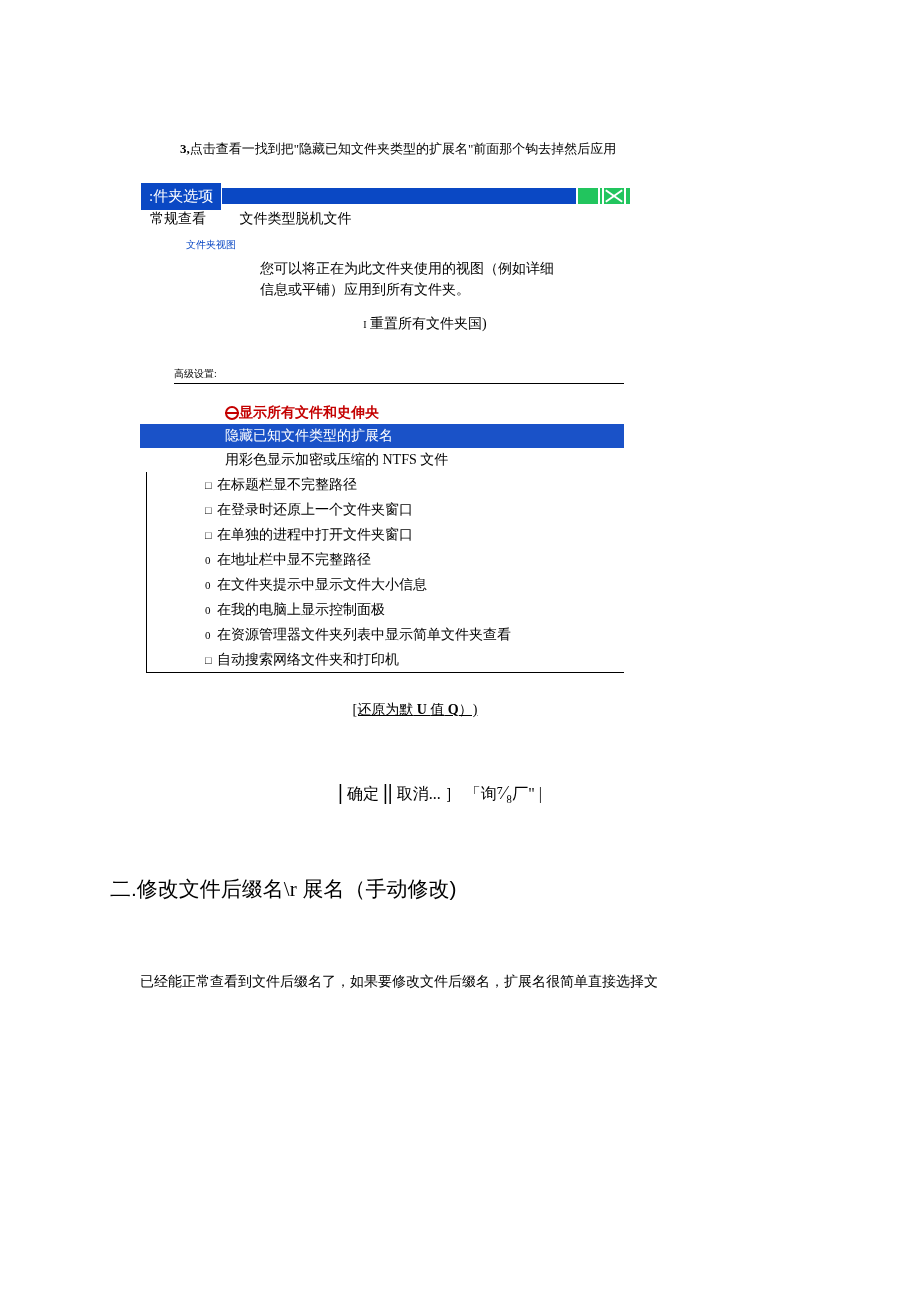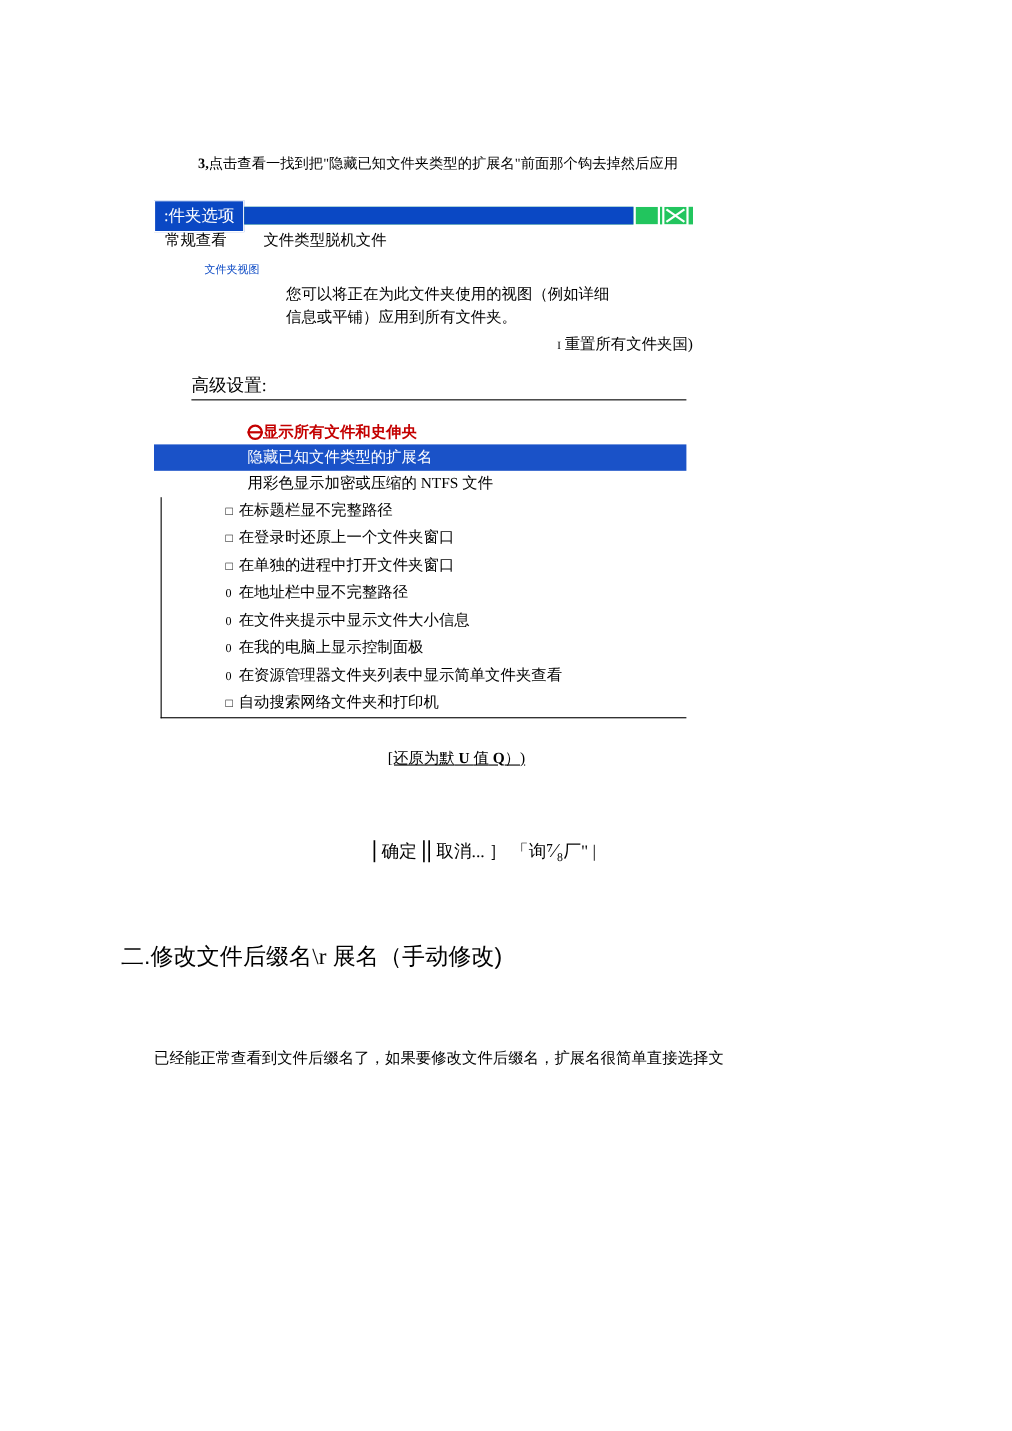--- a/index.html
+++ b/index.html
@@ -88,32 +88,32 @@
       padding-left: 46px;
       margin-top: 6px;
     }
     .view-desc {
       padding-left: 120px;
       font-size: 14px;
       margin-top: 6px;
       line-height: 1.5;
     }
     .reset-link {
-      text-align: right;
-      font-size: 14px;
-      margin-top: 4px;
+      text-align: center;
+      font-size: 14px;
+      margin-top: 15px;
       padding-left: 80px;
     }
     .reset-link .small-i {
       font-size: 10px;
     }
     .adv-label {
       padding-left: 34px;
-      font-size: 16px;
-      margin-top: 18px;
+      font-size: 10px;
+      margin-top: 34px;
       margin-bottom: 2px;
     }
     .adv-underline {
       border-top: 1px solid #000;
       margin-left: 34px;
       margin-right: 6px;
     }
     .settings-list {
       margin-top: 6px;
     }

